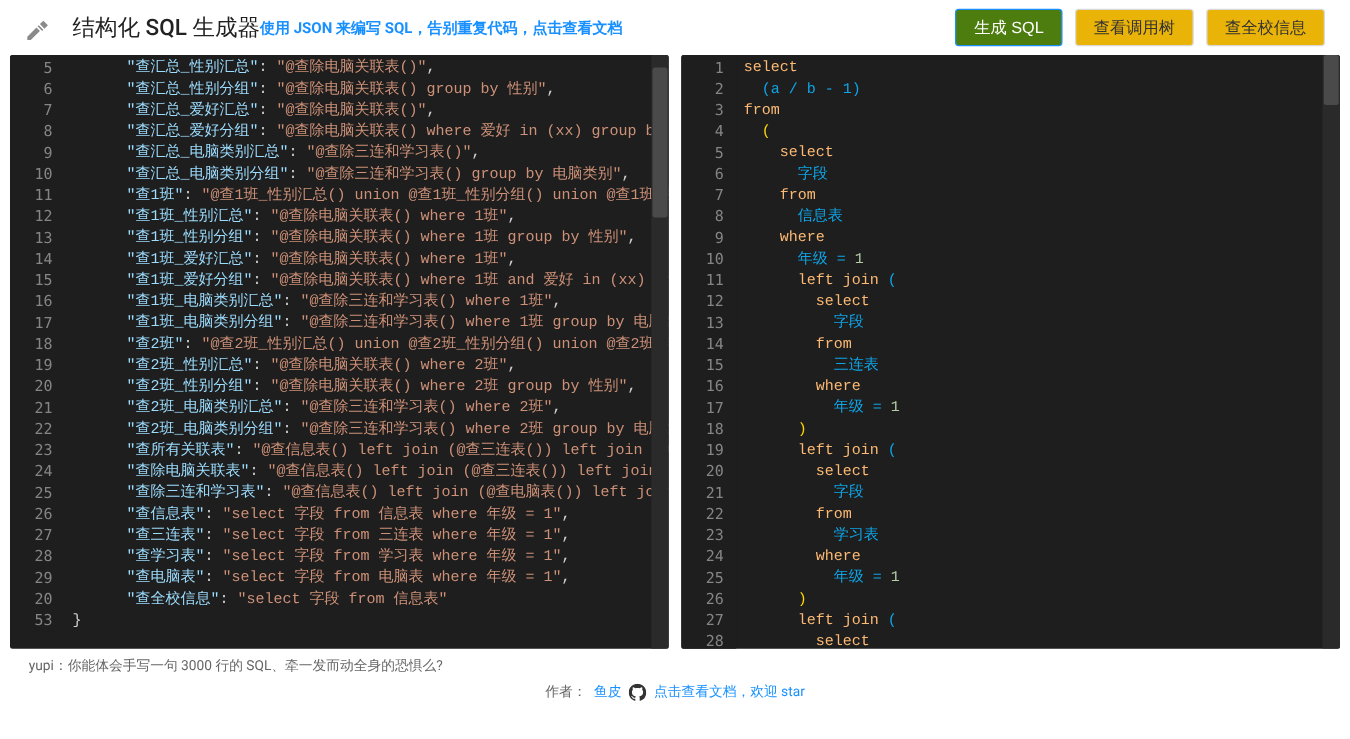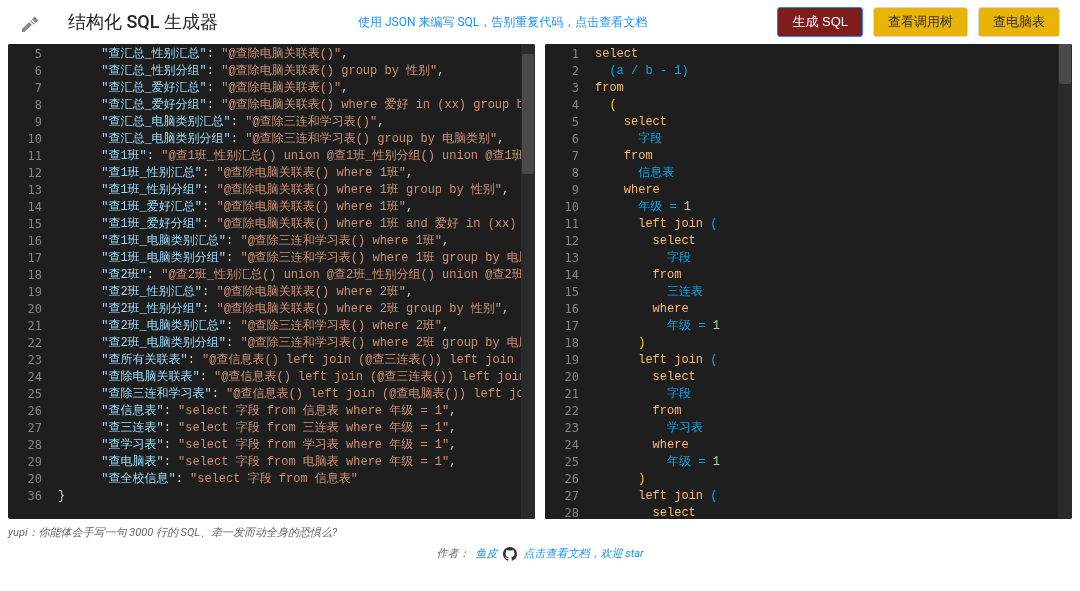--- a/index.html
+++ b/index.html
@@ -1,62 +1,62 @@
 <!DOCTYPE html>
 <html><head>
   <meta charset="utf-8">
   <style>
     * { margin: 0; padding: 0; box-sizing: border-box; }
     body { font-family: -apple-system, BlinkMacSystemFont, "Segoe UI", Roboto, "PingFang SC", "Microsoft YaHei", sans-serif; background: #fff; width: 1080px; height: 591px; overflow: hidden; }
     .header { display: flex; align-items: center; padding: 8px 20px; height: 44px; }
-    .logo-area { display: flex; align-items: center; gap: 26px; }
+    .logo-area { display: flex; align-items: center; gap: 16px; }
     .logo-icon { width: 22px; height: 22px; }
     .title { font-size: 18px; font-weight: 500; color: #222; }
-    .subtitle { color: #1890ff; font-size: 12px; margin-left: 140px; cursor: pointer; }
+    .subtitle { color: #1890ff; font-size: 12px; cursor: pointer; font-weight: bold; }
     .header-actions { margin-left: auto; display: flex; gap: 10px; }
     .btn { padding: 5px 14px; font-size: 13px; border-radius: 3px; cursor: pointer; border: 1px solid #d9d9d9; background: #eab308; color: #333; }
-    .btn-primary { background: #7f1d1d; border-color: #1890ff; color: #fff; }
+    .btn-primary { background: #4d7c0f; border-color: #1890ff; color: #fff; }
     .editors { display: flex; gap: 10px; padding: 0 8px; height: 475px; }
     .editor { flex: 1; background: #1e1e1e; position: relative; overflow: hidden; border-radius: 2px; }
     .editor-left { flex: 1; }
     .editor-right { flex: 1; }
     .gutter { position: absolute; left: 0; top: 0; width: 44px; background: #1e1e1e; color: #858585; text-align: right; padding-right: 10px; font-size: 12px; font-family: Consolas, Monaco, monospace; line-height: 17px; padding-top: 2px; }
     .gutter .ln { height: 17px; }
     .code-area { position: absolute; left: 44px; top: 0; right: 0; bottom: 0; padding: 2px 6px; font-family: Consolas, Monaco, "Courier New", monospace; font-size: 12px; line-height: 17px; color: #d4d4d4; white-space: pre; overflow: hidden; }
     .code-line { height: 17px; }
     .tk-key { color: #9cdcfe; }
     .tk-str { color: #ce9178; }
     .tk-kw { color: #fdba74; }
     .tk-num { color: #b5cea8; }
     .tk-punct { color: #d4d4d4; }
     .tk-paren { color: #ffd700; }
     .tk-plain { color: #0ea5e9; }
     .scroll-track { position: absolute; right: 0; top: 0; width: 14px; height: 100%; background: #2a2a2a; }
     .scroll-thumb { position: absolute; right: 1px; width: 12px; background: #4a4a4a; border-radius: 2px; }
-    .footer { padding: 6px 8px 2px; font-size: 11px; color: #666; font-style: italic; }
+    .footer { padding: 6px 23px 2px; font-size: 11px; color: #666; }
     .footer-line1 { margin-bottom: 6px; }
     .footer-line2 { text-align: right; display: flex; justify-content: center; align-items: center; gap: 6px; }
     .footer-link { color: #1890ff; cursor: pointer; }
     .gh-icon { width: 14px; height: 14px; fill: #333; }
   </style>
 </head>
 <body>
 
 <div class="header">
   <div class="logo-area">
     <svg class="logo-icon" viewBox="0 0 24 24">
       <path fill="#8a8a8a" d="M2 20l8-8 3 3-8 8H2v-3zm11-11l3-3 4 4-3 3-4-4zm-1 1l4 4-1 1-4-4 1-1z"></path>
     </svg>
     <span class="title">结构化 SQL 生成器</span>
   </div>
   <span class="subtitle">使用 JSON 来编写 SQL，告别重复代码，点击查看文档</span>
   <div class="header-actions">
     <button class="btn btn-primary">生成 SQL</button>
     <button class="btn">查看调用树</button>
-    <button class="btn">查电脑表</button>
+    <button class="btn">查全校信息</button>
   </div>
 </div>
 
 <div class="editors">
   <div class="editor editor-left">
     <div class="gutter" id="left-gutter">
         <div class="ln">5</div>
         <div class="ln">6</div>
         <div class="ln">7</div>
         <div class="ln">8</div>
@@ -75,21 +75,21 @@
         <div class="ln">21</div>
         <div class="ln">22</div>
         <div class="ln">23</div>
         <div class="ln">24</div>
         <div class="ln">25</div>
         <div class="ln">26</div>
         <div class="ln">27</div>
         <div class="ln">28</div>
         <div class="ln">29</div>
         <div class="ln">20</div>
-        <div class="ln">36</div>
+        <div class="ln">53</div>
       </div>
     <div class="code-area" id="left-code"><div class="code-line">      <span class="tk-key">"查汇总_性别汇总"</span><span class="tk-punct">: </span><span class="tk-str">"@查除电脑关联表()"</span><span class="tk-punct">,</span></div><div class="code-line">      <span class="tk-key">"查汇总_性别分组"</span><span class="tk-punct">: </span><span class="tk-str">"@查除电脑关联表() group by 性别"</span><span class="tk-punct">,</span></div><div class="code-line">      <span class="tk-key">"查汇总_爱好汇总"</span><span class="tk-punct">: </span><span class="tk-str">"@查除电脑关联表()"</span><span class="tk-punct">,</span></div><div class="code-line">      <span class="tk-key">"查汇总_爱好分组"</span><span class="tk-punct">: </span><span class="tk-str">"@查除电脑关联表() where 爱好 in (xx) group by 爱好"</span></div><div class="code-line">      <span class="tk-key">"查汇总_电脑类别汇总"</span><span class="tk-punct">: </span><span class="tk-str">"@查除三连和学习表()"</span><span class="tk-punct">,</span></div><div class="code-line">      <span class="tk-key">"查汇总_电脑类别分组"</span><span class="tk-punct">: </span><span class="tk-str">"@查除三连和学习表() group by 电脑类别"</span><span class="tk-punct">,</span></div><div class="code-line">      <span class="tk-key">"查1班"</span><span class="tk-punct">: </span><span class="tk-str">"@查1班_性别汇总() union @查1班_性别分组() union @查1班_爱好汇总()</span><span class="tk-punct"></span></div><div class="code-line">      <span class="tk-key">"查1班_性别汇总"</span><span class="tk-punct">: </span><span class="tk-str">"@查除电脑关联表() where 1班"</span><span class="tk-punct">,</span></div><div class="code-line">      <span class="tk-key">"查1班_性别分组"</span><span class="tk-punct">: </span><span class="tk-str">"@查除电脑关联表() where 1班 group by 性别"</span><span class="tk-punct">,</span></div><div class="code-line">      <span class="tk-key">"查1班_爱好汇总"</span><span class="tk-punct">: </span><span class="tk-str">"@查除电脑关联表() where 1班"</span><span class="tk-punct">,</span></div><div class="code-line">      <span class="tk-key">"查1班_爱好分组"</span><span class="tk-punct">: </span><span class="tk-str">"@查除电脑关联表() where 1班 and 爱好 in (xx) group by 爱</span></div><div class="code-line">      <span class="tk-key">"查1班_电脑类别汇总"</span><span class="tk-punct">: </span><span class="tk-str">"@查除三连和学习表() where 1班"</span><span class="tk-punct">,</span></div><div class="code-line">      <span class="tk-key">"查1班_电脑类别分组"</span><span class="tk-punct">: </span><span class="tk-str">"@查除三连和学习表() where 1班 group by 电脑类别"</span></div><div class="code-line">      <span class="tk-key">"查2班"</span><span class="tk-punct">: </span><span class="tk-str">"@查2班_性别汇总() union @查2班_性别分组() union @查2班_电脑类别汇</span></div><div class="code-line">      <span class="tk-key">"查2班_性别汇总"</span><span class="tk-punct">: </span><span class="tk-str">"@查除电脑关联表() where 2班"</span><span class="tk-punct">,</span></div><div class="code-line">      <span class="tk-key">"查2班_性别分组"</span><span class="tk-punct">: </span><span class="tk-str">"@查除电脑关联表() where 2班 group by 性别"</span><span class="tk-punct">,</span></div><div class="code-line">      <span class="tk-key">"查2班_电脑类别汇总"</span><span class="tk-punct">: </span><span class="tk-str">"@查除三连和学习表() where 2班"</span><span class="tk-punct">,</span></div><div class="code-line">      <span class="tk-key">"查2班_电脑类别分组"</span><span class="tk-punct">: </span><span class="tk-str">"@查除三连和学习表() where 2班 group by 电脑类别"</span></div><div class="code-line">      <span class="tk-key">"查所有关联表"</span><span class="tk-punct">: </span><span class="tk-str">"@查信息表() left join (@查三连表()) left join (@查学习表()</span></div><div class="code-line">      <span class="tk-key">"查除电脑关联表"</span><span class="tk-punct">: </span><span class="tk-str">"@查信息表() left join (@查三连表()) left join (@查学习表</span></div><div class="code-line">      <span class="tk-key">"查除三连和学习表"</span><span class="tk-punct">: </span><span class="tk-str">"@查信息表() left join (@查电脑表()) left join (@查全校</span></div><div class="code-line">      <span class="tk-key">"查信息表"</span><span class="tk-punct">: </span><span class="tk-str">"select 字段 from 信息表 where 年级 = 1"</span><span class="tk-punct">,</span></div><div class="code-line">      <span class="tk-key">"查三连表"</span><span class="tk-punct">: </span><span class="tk-str">"select 字段 from 三连表 where 年级 = 1"</span><span class="tk-punct">,</span></div><div class="code-line">      <span class="tk-key">"查学习表"</span><span class="tk-punct">: </span><span class="tk-str">"select 字段 from 学习表 where 年级 = 1"</span><span class="tk-punct">,</span></div><div class="code-line">      <span class="tk-key">"查电脑表"</span><span class="tk-punct">: </span><span class="tk-str">"select 字段 from 电脑表 where 年级 = 1"</span><span class="tk-punct">,</span></div><div class="code-line">      <span class="tk-key">"查全校信息"</span><span class="tk-punct">: </span><span class="tk-str">"select 字段 from 信息表"</span></div><div class="code-line"><span class="tk-punct">}</span></div></div>
     <div class="scroll-track">
       <div class="scroll-thumb" style="top:10px;height:120px;"></div>
     </div>
   </div>
   <div class="editor editor-right">
     <div class="gutter" id="right-gutter">
         <div class="ln">1</div>
         <div class="ln">2</div>

